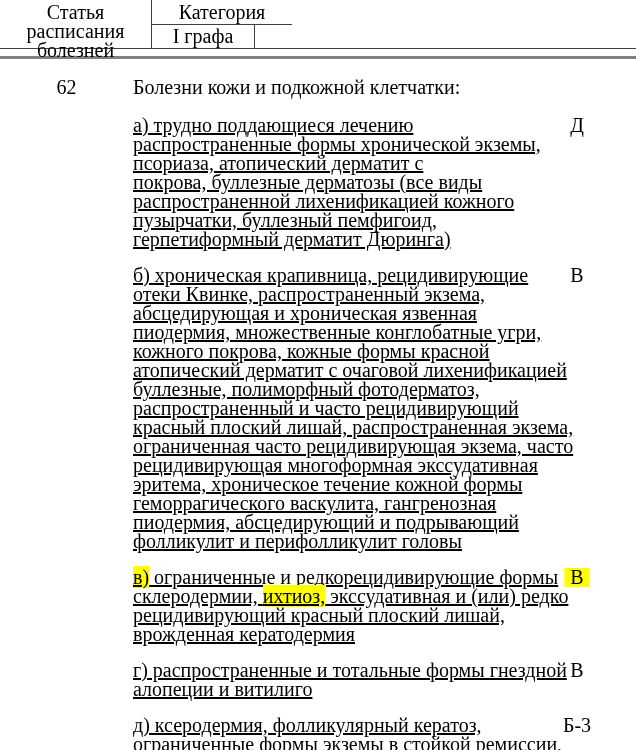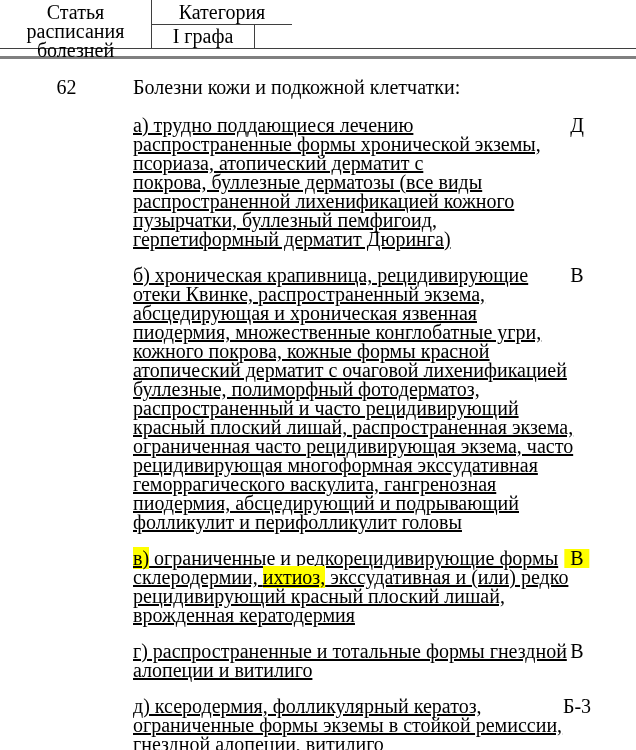--- a/index.html
+++ b/index.html
@@ -88,20 +88,21 @@
             <div class="line">отеки Квинке, распространенный экзема,</div>
             <div class="line">абсцедирующая и хроническая язвенная</div>
             <div class="line">пиодермия, множественные конглобатные угри,</div>
             <div class="line">кожного покрова, кожные формы красной</div>
             <div class="line">атопический дерматит с очаговой лихенификацией</div>
             <div class="line">буллезные, полиморфный фотодерматоз,</div>
             <div class="line">распространенный и часто рецидивирующий</div>
             <div class="line">красный плоский лишай, распространенная экзема,</div>
             <div class="line">ограниченная часто рецидивирующая экзема, часто</div>
             <div class="line">рецидивирующая многоформная экссудативная</div>
+            <div class="line">эритема, хроническое течение кожной формы</div>
             <div class="line">геморрагического васкулита, гангренозная</div>
             <div class="line">пиодермия, абсцедирующий и подрывающий</div>
             <div class="line">фолликулит и перифолликулит головы</div>
           </div>
         <div class="cat">В</div>
       </div>
 
       <div class="para">
         <div>
             <div class="line"><span class="hl">в)</span><span> ограниченные и редкорецидивирующие формы</span></div>

